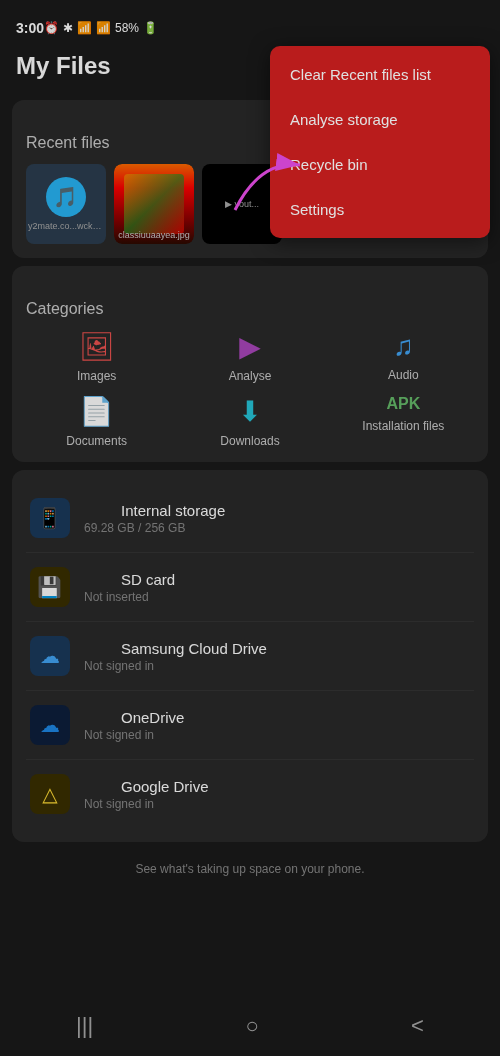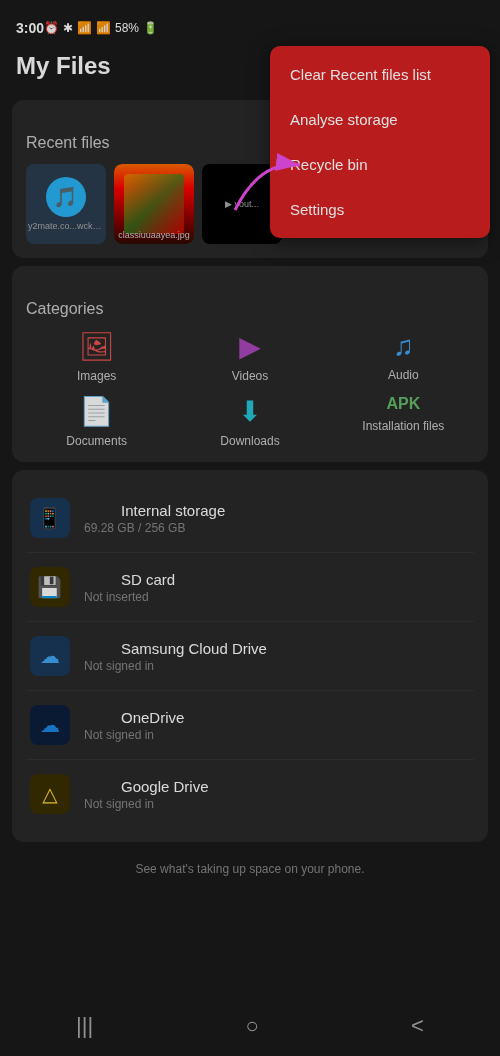--- a/index.html
+++ b/index.html
@@ -345,21 +345,21 @@
   <div class="section-title">Categories</div>
   <div class="categories-grid">
 
     <div class="category-item">
       <div class="category-icon" style="color:#ef5350;">🖼</div>
       <span class="category-label">Images</span>
     </div>
 
     <div class="category-item">
       <div class="category-icon" style="color:#ab47bc;">▶</div>
-      <span class="category-label">Videos</span>
+      <span class="category-label">Analyse</span>
     </div>
 
     <div class="category-item">
       <div class="category-icon" style="color:#42a5f5;">♫</div>
       <span class="category-label">Audio</span>
     </div>
 
     <div class="category-item">
       <div class="category-icon" style="color:#ffa726;">📄</div>
       <span class="category-label">Documents</span>

